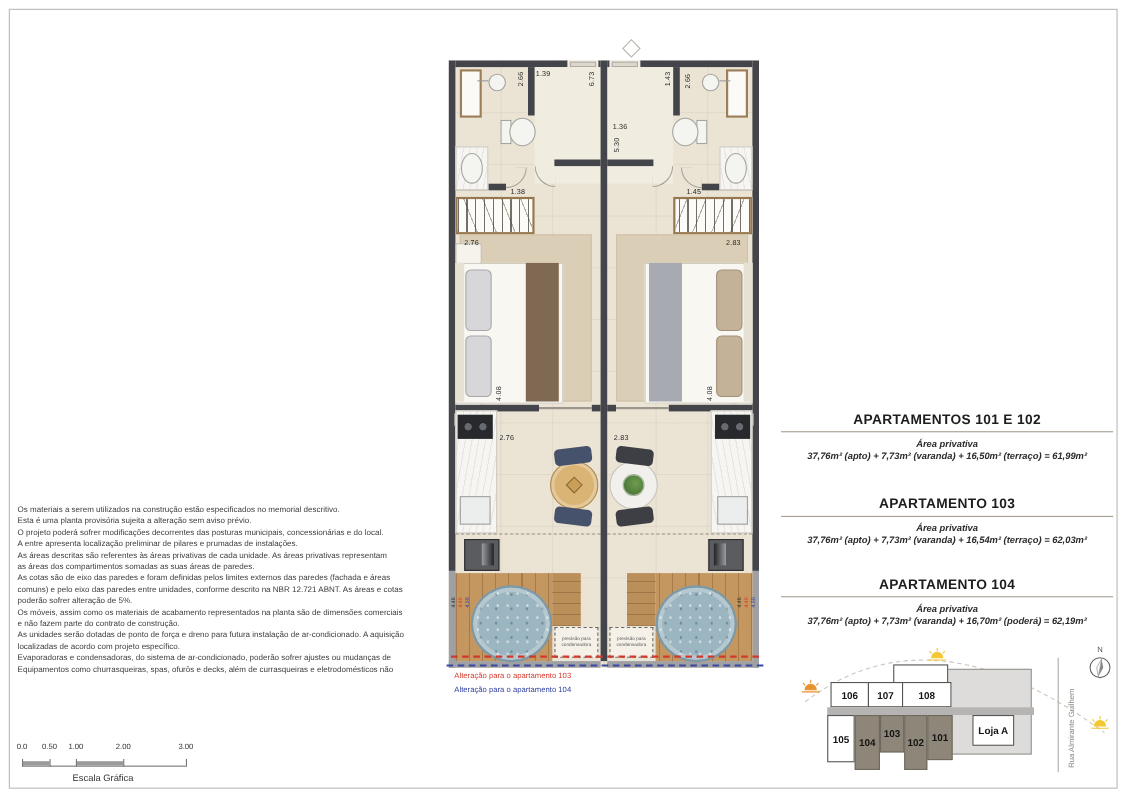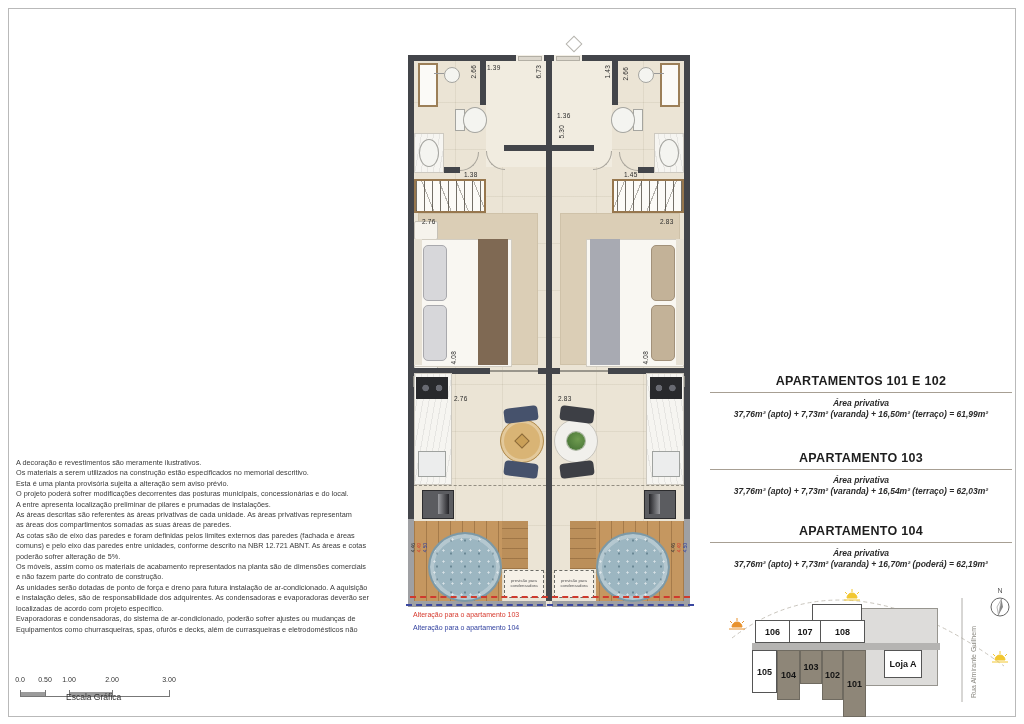--- a/index.html
+++ b/index.html
@@ -92,42 +92,40 @@
   .kp-white{background:#fff;border:1px solid #555;}
   .kp-dark{background:#8e8678;border:1px solid #6f6a60;}
   .kp-gray{position:absolute;background:#dddcda;border:1px solid #97958f;box-sizing:border-box;}
   .kp-corr{position:absolute;background:#b5b4b2;}
   
   .scalebar{position:absolute;left:16px;top:676px;width:180px;height:44px;font-size:7px;color:#333;}
   .sb-num{position:absolute;transform:translateX(-50%);top:0;}
   .sb-line{position:absolute;top:20px;height:1px;background:#777;}
   .sb-tick{position:absolute;top:14px;width:1px;height:7px;background:#777;}
   .sb-block{position:absolute;top:16px;height:4px;background:#9b9b9b;}
-  .sb-label{position:absolute;top:16px;font-size:8.5px;color:#333;}
+  .sb-label{position:absolute;top:26px;font-size:8.5px;color:#333;}
 </style>
 </head>
 <body>
 
 <div class="frame"></div>
 
 <div class="notes">
-  <div>A decoração e revestimentos são meramente ilustrativos.</div>
   <div>Os materiais a serem utilizados na construção estão especificados no memorial descritivo.</div>
   <div>Esta é uma planta provisória sujeita a alteração sem aviso prévio.</div>
   <div>O projeto poderá sofrer modificações decorrentes das posturas municipais, concessionárias e do local.</div>
   <div>A entre apresenta localização preliminar de pilares e prumadas de instalações.</div>
   <div>As áreas descritas são referentes às áreas privativas de cada unidade. As áreas privativas representam</div>
   <div>as áreas dos compartimentos somadas as suas áreas de paredes.</div>
   <div>As cotas são de eixo das paredes e foram definidas pelos limites externos das paredes (fachada e áreas</div>
   <div>comuns) e pelo eixo das paredes entre unidades, conforme descrito na NBR 12.721 ABNT. As áreas e cotas</div>
   <div>poderão sofrer alteração de 5%.</div>
   <div>Os móveis, assim como os materiais de acabamento representados na planta são de dimensões comerciais</div>
   <div>e não fazem parte do contrato de construção.</div>
   <div>As unidades serão dotadas de ponto de força e dreno para futura instalação de ar-condicionado. A aquisição</div>
-  <div>e instalação deles, são de responsabilidade dos adquirentes. As condensadoras e evaporadoras deverão ser</div>
   <div>localizadas de acordo com projeto específico.</div>
   <div>Evaporadoras e condensadoras, do sistema de ar-condicionado, poderão sofrer ajustes ou mudanças de</div>
   <div>Equipamentos como churrasqueiras, spas, ofurôs e decks, além de currasqueiras e eletrodomésticos não</div>
 </div>
 
 <div class="plan">
 
   <div class="unit unitL">
     <div class="wall" style="left:0;top:0;width:6px;height:464px"></div>
     <div class="wallL" style="left:0;top:464px;width:6px;height:88px"></div>
@@ -357,21 +355,21 @@
     </div>
   <div class="kp-box kp-dark" style="left:65px;top:70px;width:23px;height:50px">
       <span>104</span>
     </div>
   <div class="kp-box kp-dark" style="left:88px;top:70px;width:22px;height:34px">
       <span>103</span>
     </div>
   <div class="kp-box kp-dark" style="left:110px;top:70px;width:21px;height:50px">
       <span>102</span>
     </div>
-  <div class="kp-box kp-dark" style="left:131px;top:70px;width:23px;height:67px">
+  <div class="kp-box kp-dark" style="left:131px;top:70px;width:23px;height:41px">
       <span>101</span>
     </div>
   <div class="kp-box kp-white" style="left:172px;top:70px;width:38px;height:28px">
       <span>Loja A</span>
     </div>
 </div>
 
 <div class="scalebar">
   <span class="sb-num" style="left:4px">0.0</span>
   <span class="sb-num" style="left:29px">0.50</span>

